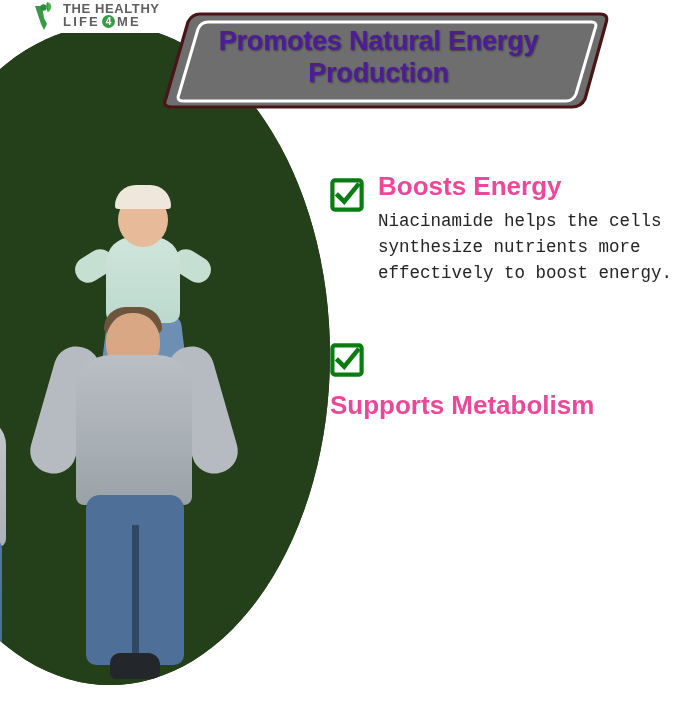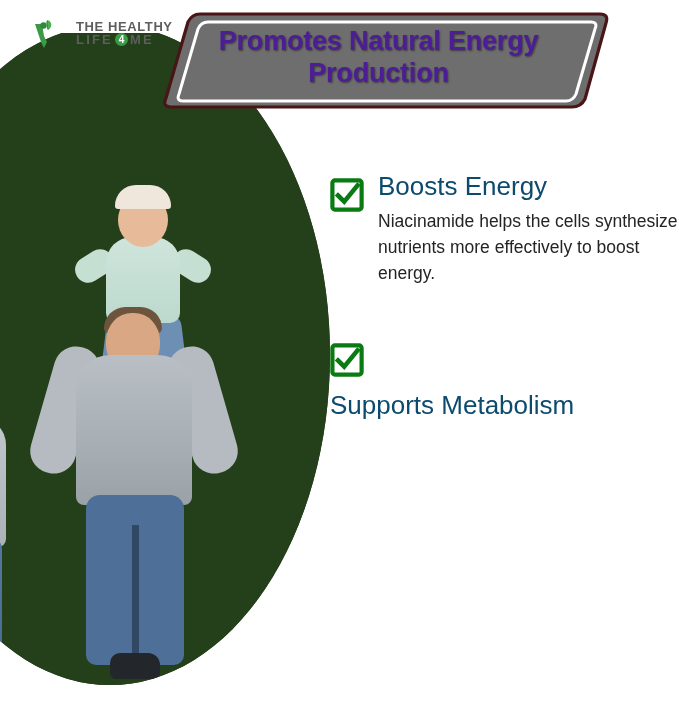--- a/index.html
+++ b/index.html
@@ -160,24 +160,24 @@
     letter-spacing: -0.2px;
     text-shadow: 1px 1px 2px rgba(0,0,0,0.45);
     padding: 0 44px 4px 30px;
     box-sizing: border-box;
   }
 
   
   .logo {
     position: absolute;
     left: 32px;
-    top: 18px;
+    top: 0;
     display: flex;
     align-items: center;
-    gap: 18px;
+    gap: 5px;
     justify-content: flex-end;
   }
   .logo-mark { width: 26px; height: 30px; flex: none; }
   .logo-text {
     display: flex;
     flex-direction: column;
     line-height: 1.02;
   }
   .logo-line1 {
     font-size: 13px;
@@ -214,29 +214,31 @@
     left: 330px;
     top: 172px;
     width: 348px;
   }
   .feature { display: flex; align-items: flex-start; gap: 14px; }
   .feature + .feature { margin-top: 50px; flex-direction: column; }
   .check-icon { flex: none; width: 34px; height: 34px; margin-top: 6px; }
   .feature-body { flex: 1; min-width: 0; }
   .feature-title {
     font-size: 26px;
-    color: #0c4a6e;
+    color: #ec4899;
     line-height: 1.12;
     margin-bottom: 8px;
     white-space: nowrap;
+    font-weight: bold;
   }
   .feature-desc {
     font-size: 17.5px;
     color: #242424;
     line-height: 1.48;
+    font-family: Liberation Mono, monospace;
   }
 </style>
 </head>
 <body>
 
 <div id="page">
 
   <div class="photo-wrap">
     <div class="photo-clip">
       <div class="photo-art"></div>

